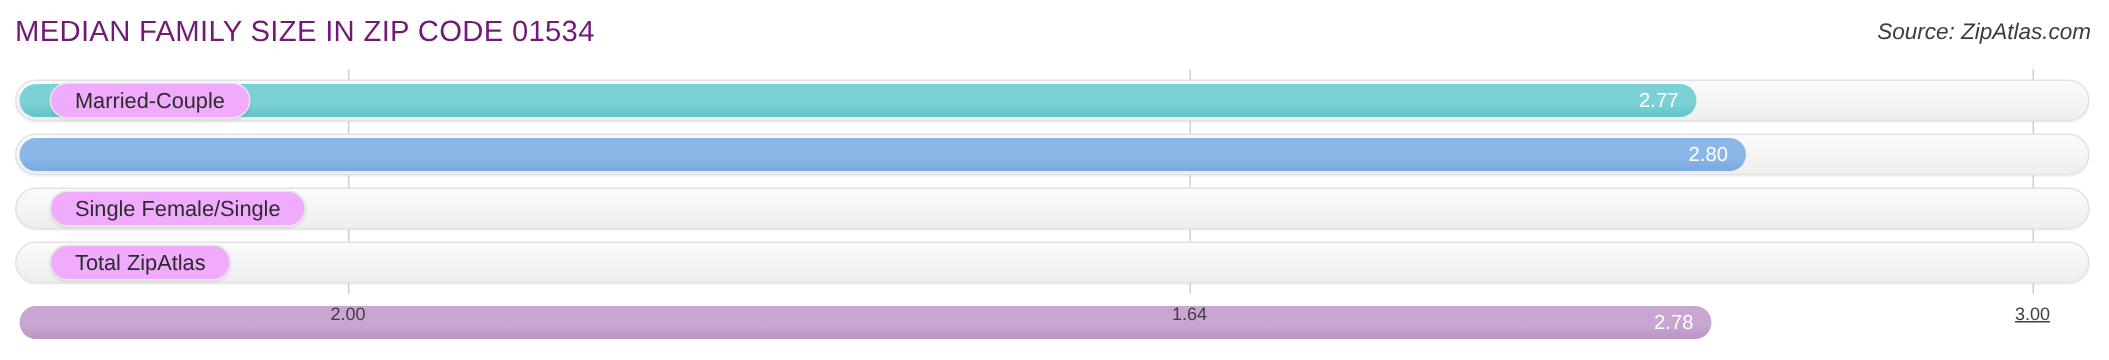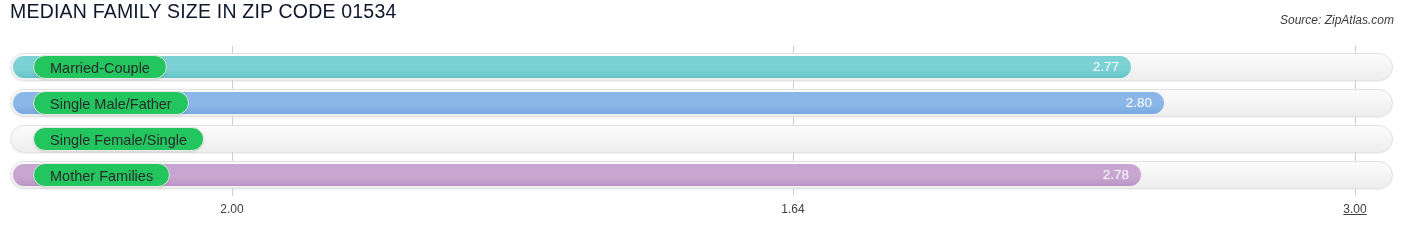--- a/index.html
+++ b/index.html
@@ -18,31 +18,31 @@
   
   .header {
     position: absolute;
     left: 0; top: 0;
     width: 1406px;
     height: 46px;
   }
   .chart-title {
     position: absolute;
     left: 10px;
-    top: 0;
+    top: 10px;
     font-size: 19.5px;
-    color: #0f172a;
+    color: #701a75;
     letter-spacing: 0.2px;
     white-space: nowrap;
   }
   .source-note {
     position: absolute;
     right: 12px;
     top: 13px;
-    font-size: 12px;
+    font-size: 15px;
     font-style: italic;
     color: #3c3c3c;
     white-space: nowrap;
   }
 
   
   .plot {
     position: absolute;
     left: 0;
     top: 46px;
@@ -109,21 +109,21 @@
     white-space: nowrap;
   }
   .label-pill {
     position: absolute;
     left: 23px;
     top: 2px;
     height: 24px;
     line-height: 24px;
     padding: 0 16px;
     border-radius: 12px;
-    background: #22c55e;
+    background: #f0abfc;
     border: 1px solid #e8e8e8;
     box-shadow: 0 1px 2px rgba(0,0,0,0.10);
     font-size: 14.5px;
     color: #2c2c2c;
     white-space: nowrap;
     box-sizing: border-box;
   }
 
   
   .axis {
@@ -164,32 +164,31 @@
         <div class="bar" style="width: 1118px; background: linear-gradient(rgb(124, 209, 212) 0%, rgb(124, 209, 212) 60%, rgb(98, 195, 199) 100%);">
           <span class="bar-value">2.77</span>
         </div>
         <div class="label-pill">Married-Couple</div>
       </div>
       <div class="bar-row" style="top: 43px;">
         <div class="track"></div>
         <div class="bar" style="width: 1151px; background: linear-gradient(rgb(139, 183, 232) 0%, rgb(139, 183, 232) 60%, rgb(119, 168, 224) 100%);">
           <span class="bar-value">2.80</span>
         </div>
-        <div class="label-pill">Single Male/Father</div>
       </div>
       <div class="bar-row" style="top: 79px;">
         <div class="track"></div>
         <div class="label-pill">Single Female/Single</div>
       </div>
       <div class="bar-row" style="top: 115px;">
         <div class="track"></div>
-        <div class="bar" style="width: 1128px; background: linear-gradient(rgb(200, 166, 209) 0%, rgb(200, 166, 209) 60%, rgb(187, 148, 198) 100%);">
+        <div class="bar" style="width: 1128px; background: linear-gradient(rgb(200, 166, 209) 0%, rgb(200, 166, 209) 60%, rgb(187, 148, 198) 100%); margin-top: 40px;">
           <span class="bar-value">2.78</span>
         </div>
-        <div class="label-pill">Mother Families</div>
+        <div class="label-pill">Total ZipAtlas</div>
       </div>
     </div>
 
   <div class="axis" id="axis">
       <div class="tick-label" style="left: 232px;">2.00</div>
       <div class="tick-label" style="left: 793px;">1.64</div>
       <div class="tick-label" style="left: 1355px; text-decoration: underline;">3.00</div>
     </div>
 
 </div>

